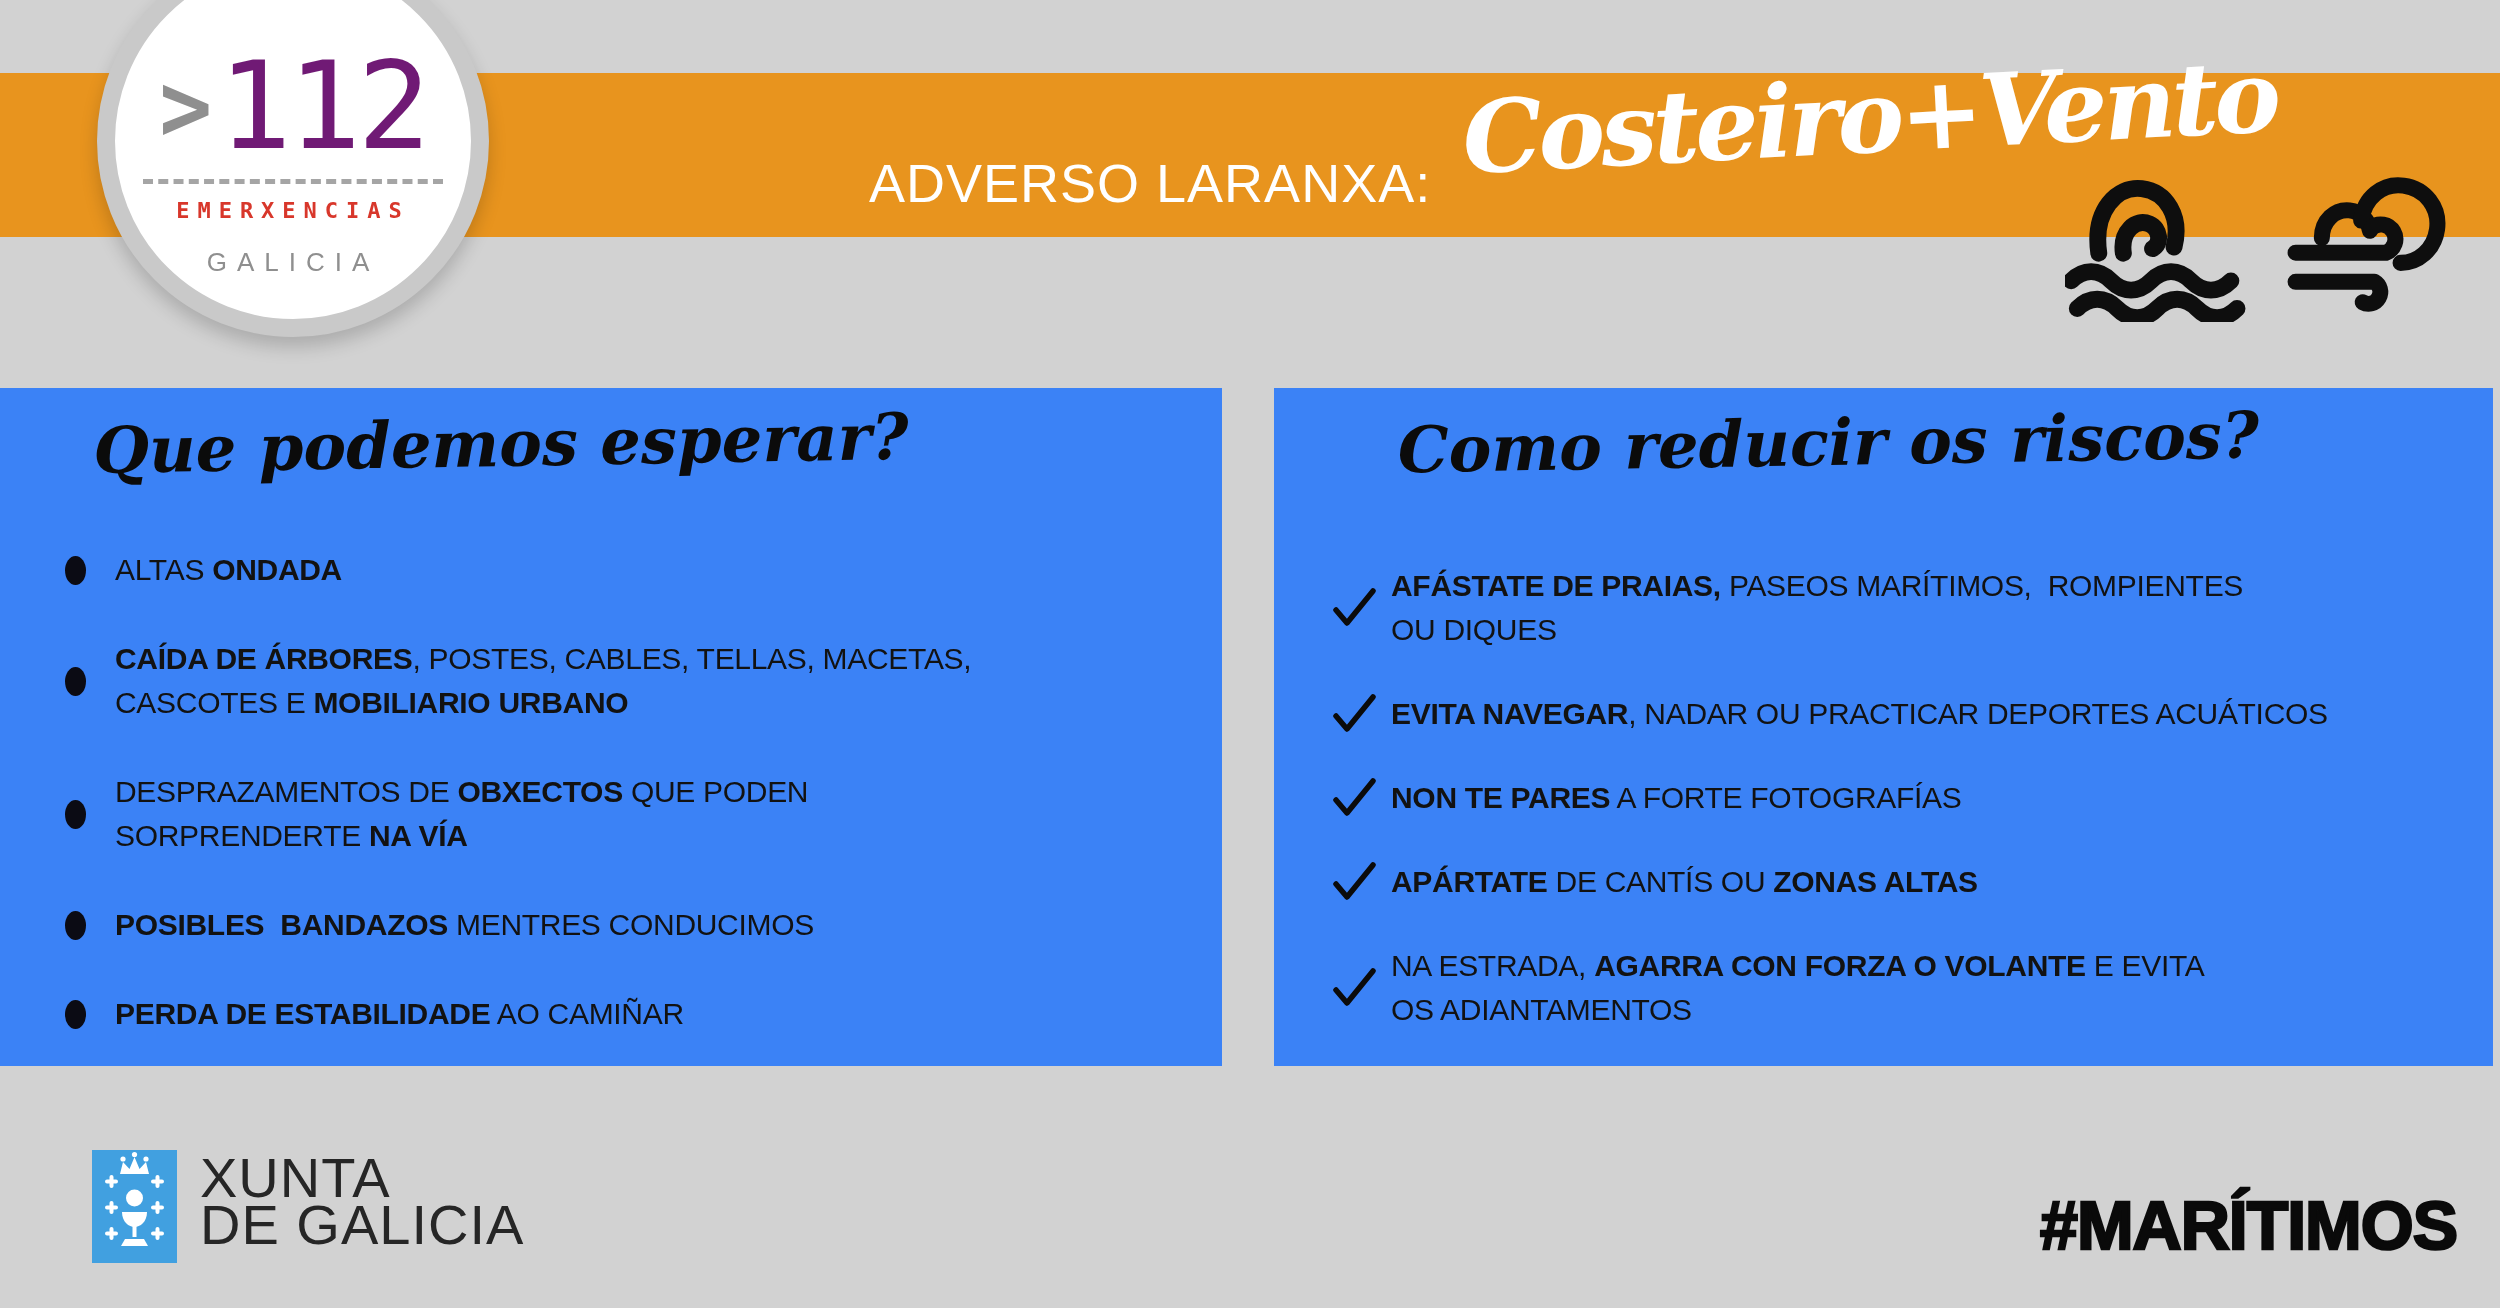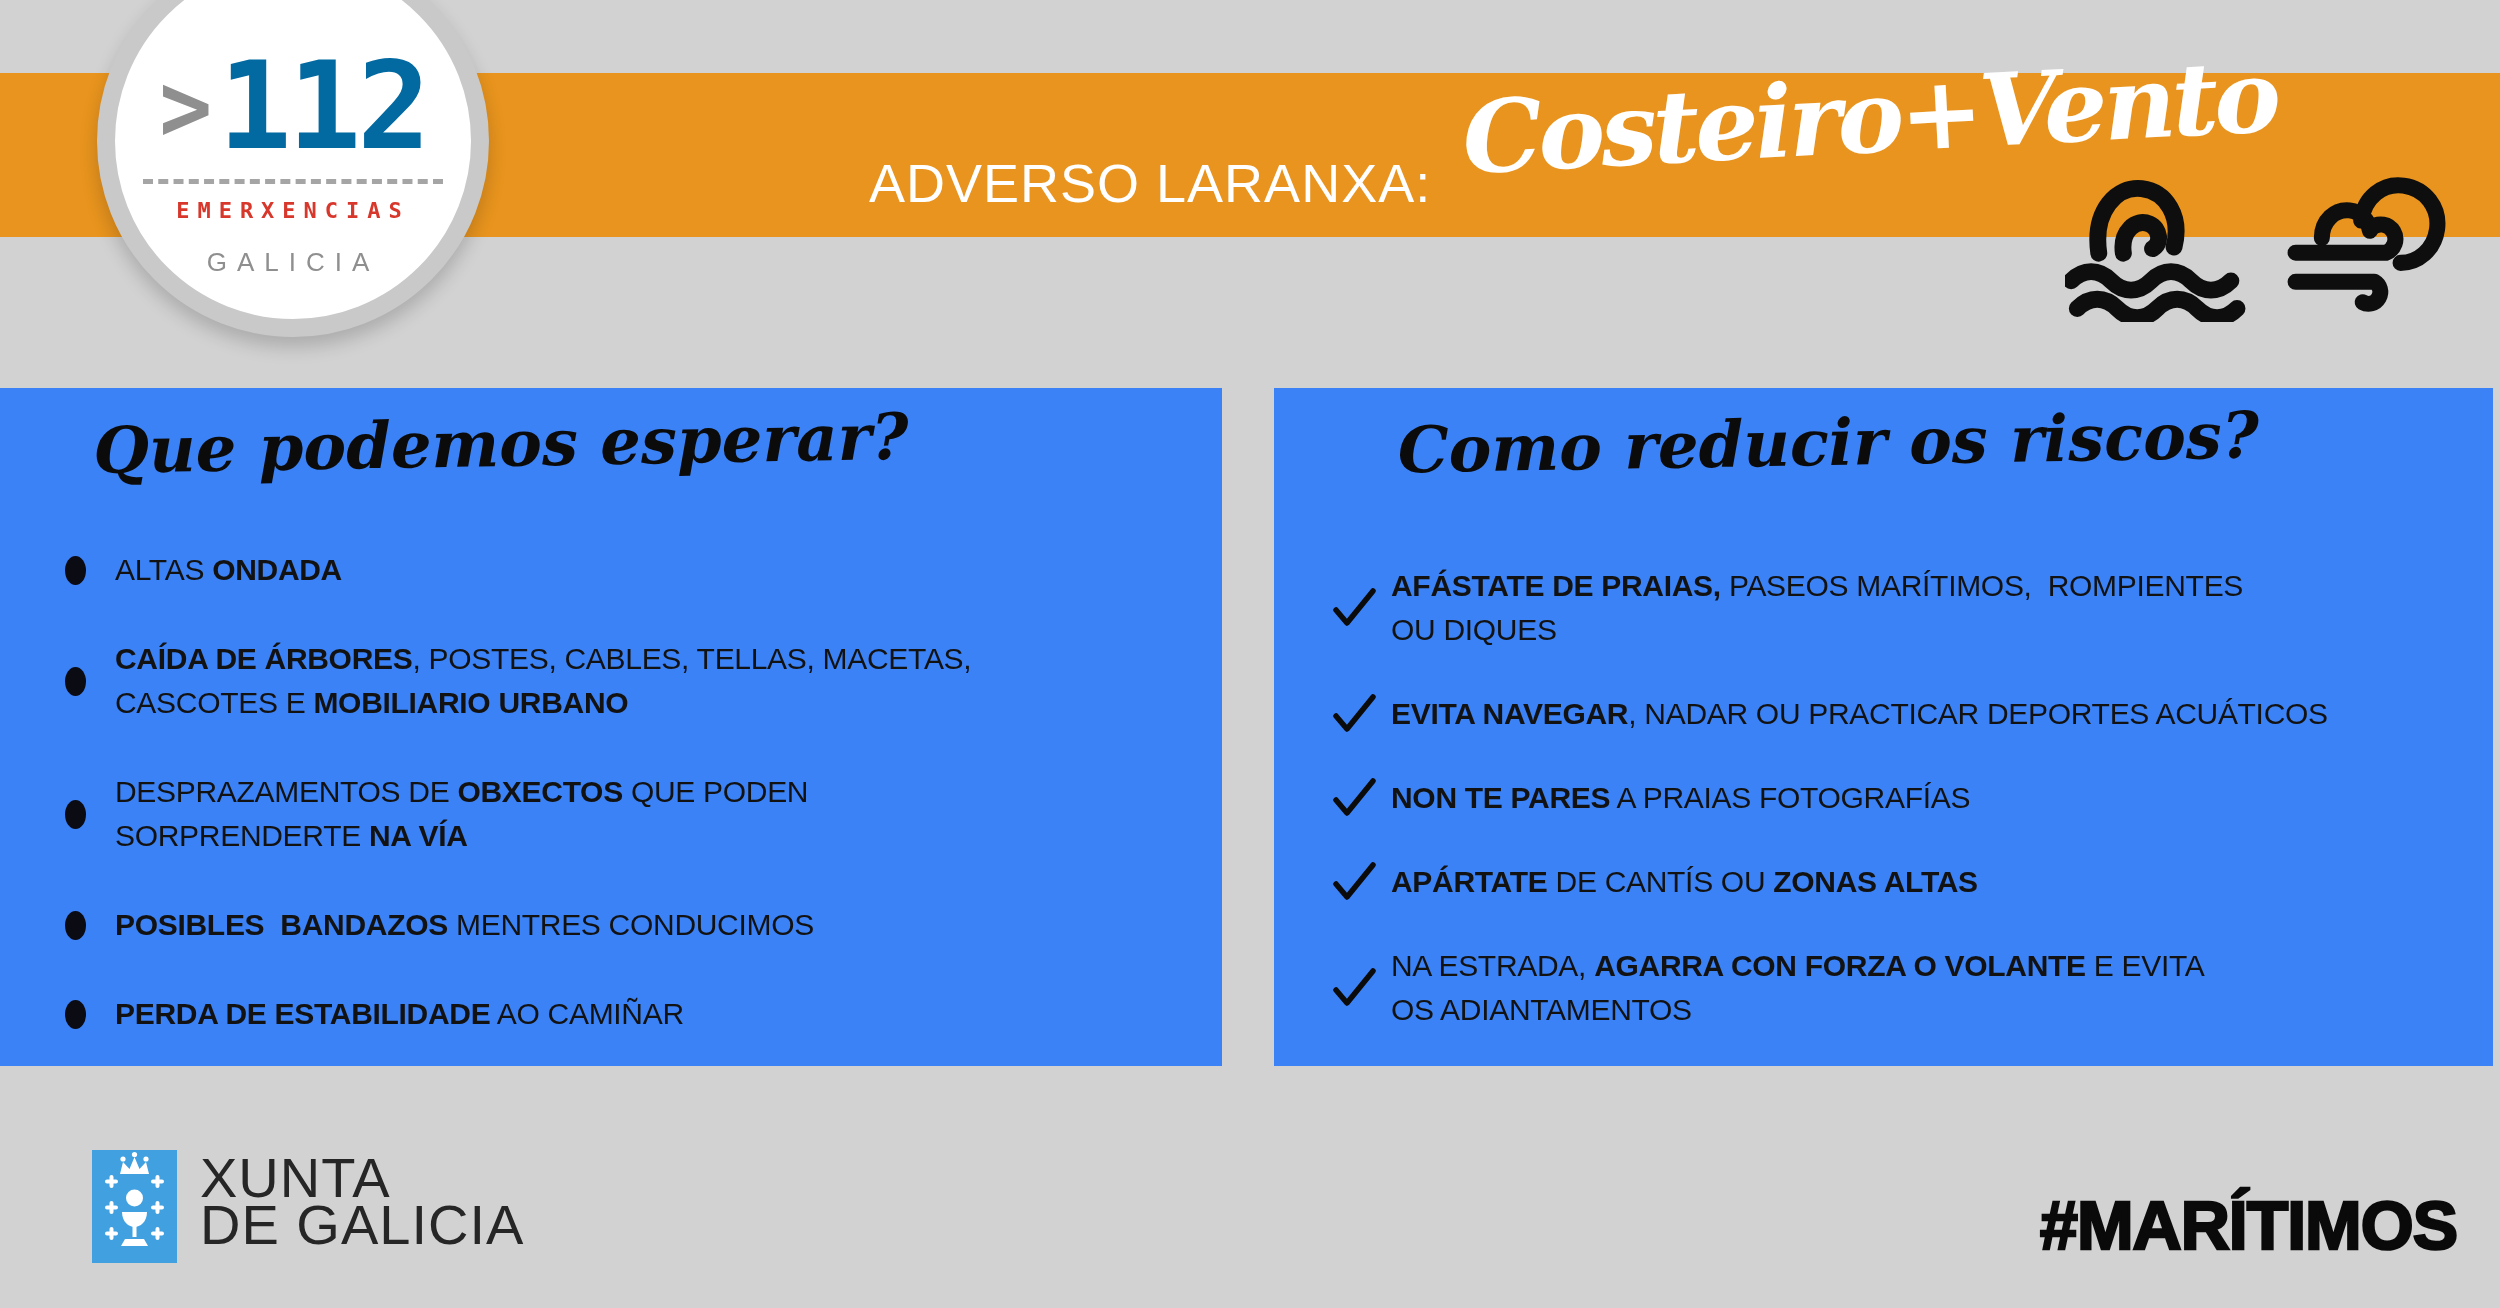--- a/index.html
+++ b/index.html
@@ -20,21 +20,21 @@
   }
   
   .badge{
     position:absolute; left:97px; top:-55px; width:356px; height:356px; background:#FFFFFF;
     border:18px solid #C9C9C9; border-radius:50%; z-index:5;
     box-shadow:0 10px 18px rgba(0,0,0,0.18);
     display:flex; flex-direction:column; align-items:center;
   }
   .badge-number-row{display:flex; align-items:center; margin-top:72px; font-family:"DejaVu Sans Mono", monospace;}
   .badge-chevron{color:#8F8F8F; font-size:88px; font-weight:700; margin-right:6px; transform:scaleY(1.1);}
-  .badge-number{color:#0369a1; font-size:122px; font-weight:700; letter-spacing:-4px;}
+  .badge-number{color:#701a75; font-size:122px; font-weight:400; letter-spacing:-4px;}
   .badge-divider{width:300px; border-top:5px dashed #A5A5A5; margin-top:2px;}
   .badge-emerxencias{
     font-family:"DejaVu Sans Mono", monospace; color:#D8372B; font-size:22px;
     letter-spacing:8px; margin-top:14px; font-weight:700;
   }
   .badge-galicia{
     font-family:Liberation Sans, sans-serif; color:#8F8F8F; font-size:26px;
     letter-spacing:10px; margin-top:24px;
   }
   
@@ -162,21 +162,21 @@
           <svg class="check" viewBox="0 0 46 42">
             <polyline points="5,23 16,36 42,4"></polyline>
           </svg>
           <span class="item-text"><span class="b">EVITA NAVEGAR</span><span>, NADAR OU PRACTICAR DEPORTES ACUÁTICOS</span></span>
         </li>
 
         <li class="item">
           <svg class="check" viewBox="0 0 46 42">
             <polyline points="5,23 16,36 42,4"></polyline>
           </svg>
-          <span class="item-text"><span class="b">NON TE PARES</span><span> A PRAIAS FOTOGRAFÍAS</span></span>
+          <span class="item-text"><span class="b">NON TE PARES</span><span> A FORTE FOTOGRAFÍAS</span></span>
         </li>
 
         <li class="item">
           <svg class="check" viewBox="0 0 46 42">
             <polyline points="5,23 16,36 42,4"></polyline>
           </svg>
           <span class="item-text"><span class="b">APÁRTATE</span><span> DE CANTÍS OU </span><span class="b">ZONAS ALTAS</span></span>
         </li>
 
         <li class="item">

